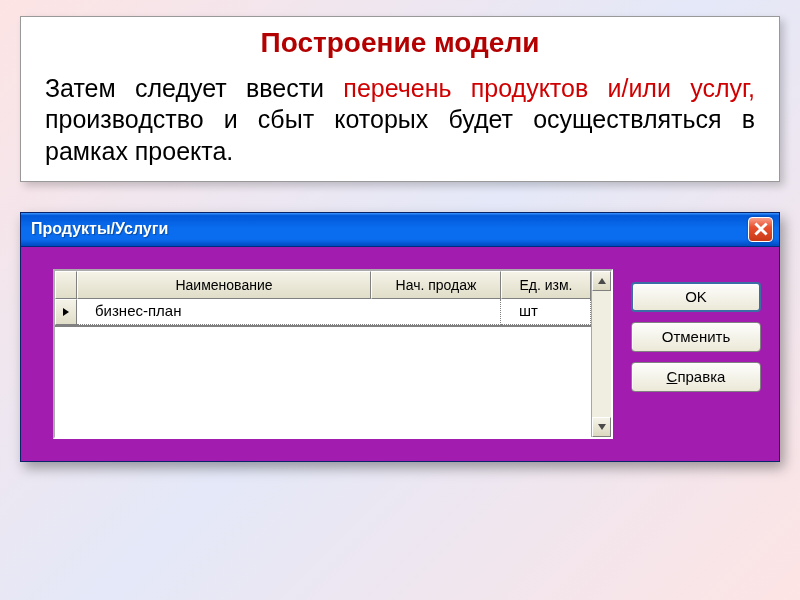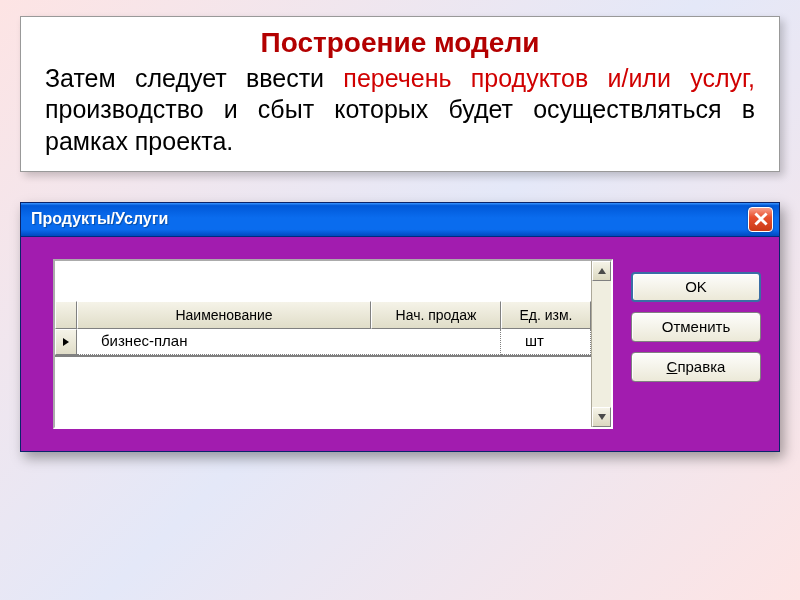--- a/index.html
+++ b/index.html
@@ -16,21 +16,21 @@
       padding: 10px 24px 14px 24px;
       width: 760px;
       margin: 0 auto 30px auto;
       box-shadow: 4px 4px 8px rgba(0,0,0,0.2);
     }
     .info-title {
       font-size: 28px;
       font-weight: bold;
       color: #b30000;
       text-align: center;
-      margin-bottom: 4px;
+      margin-bottom: 14px;
     }
     .info-text {
       font-size: 25px;
       color: #000;
       text-align: justify;
       line-height: 1.25;
     }
     .info-text .highlight { color: #d00000; }
 
     .dialog {
@@ -74,42 +74,41 @@
       height: 170px;
       border: 2px inset #fff;
       background: #fff;
       display: flex;
     }
     .table-main { flex: 1; }
     .table-header {
       display: flex;
       height: 28px;
       background: #ece9d8;
-      margin-top: 40px;
     }
     .th {
       border: 1px solid #808080;
       border-top-color: #fff;
       border-left-color: #fff;
       background: linear-gradient(#f5f3e8, #e0ddc8);
       font-size: 14px;
       display: flex; align-items: center; justify-content: center;
       color: #000;
     }
     .th-marker { width: 22px; }
     .th-name { flex: 1; }
     .th-unit { width: 90px; }
     .th-date { width: 130px; }
 
     .table-row { display: flex; height: 26px; }
     .td {
       border-right: 1px dotted #808080;
       border-bottom: 1px dotted #808080;
       font-size: 15px;
-      padding: 3px 24px;
+      padding: 3px 18px;
       color: #000;
       background: #fff;
     }
     .td-marker {
       width: 22px;
       background: linear-gradient(#f5f3e8, #e0ddc8);
       border: 1px solid #808080;
       border-top-color: #fff;
       border-left-color: #fff;
       display:flex; align-items:center; justify-content:center;

